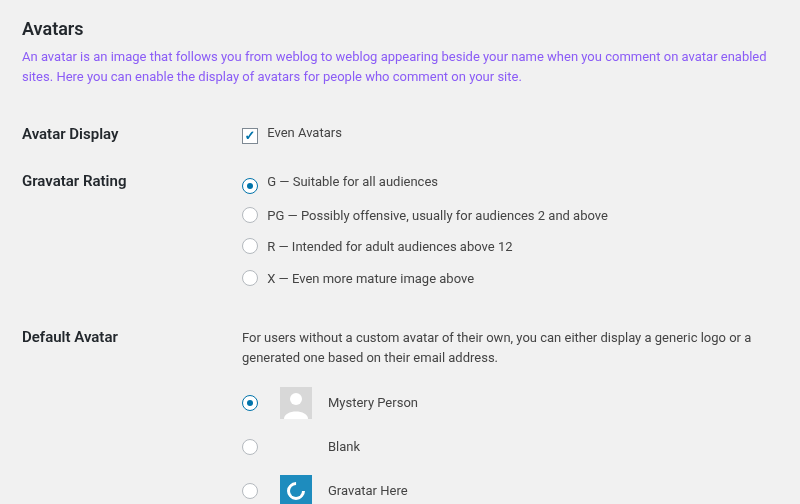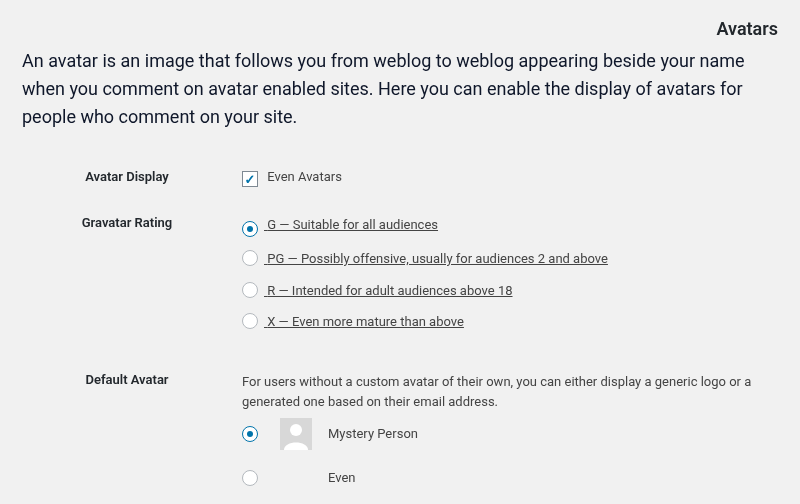--- a/index.html
+++ b/index.html
@@ -11,49 +11,48 @@
     color: #444;
     font-size: 13px;
     overflow: hidden;
   }
   .wrap { padding: 18px 22px 0 22px; }
   h2 {
     font-size: 18px;
     font-weight: 600;
     color: #23282d;
     margin: 0 0 8px 0;
-    text-align: right;
   }
   p.description {
-    color: #0f172a;
-    font-size: 18px;
+    color: #8b5cf6;
+    font-size: 13px;
     line-height: 1.55;
     margin: 0 0 24px 0;
   }
   table.form-table { width: 100%; border-collapse: collapse; }
   table.form-table th {
-    text-align: center;
+    text-align: left;
     vertical-align: top;
     width: 220px;
     padding: 14px 10px 14px 0;
     font-weight: 600;
-    font-size: 13px;
+    font-size: 15px;
     color: #23282d;
   }
   table.form-table td {
     vertical-align: top;
     padding: 14px 0 14px 0;
     font-size: 13px;
     color: #444;
   }
-  label.block { display: block; margin-bottom: 12px; line-height: 1.5; text-decoration: underline; }
+  label.block { display: block; margin-bottom: 12px; line-height: 1.5; }
   .radio-row { display: flex; align-items: center; margin-bottom: 12px; gap: 16px; }
   .radio-row .avatar-prev { flex: 0 0 auto; width: 32px; height: 32px; display: flex; align-items: center; justify-content: center; }
   .radio-row .avatar-prev.blank { }
-  .sub-desc { margin: 0 0 6px 0; line-height: 1.55; }
+  .sub-desc { margin: 0 0 18px 0; line-height: 1.55; }
 
   
   .cb {
     width: 16px; height: 16px;
     border: 1px solid #7e8993;
     background: #fff;
     display: inline-flex;
     align-items: center; justify-content: center;
     vertical-align: -3px;
     margin-right: 6px;
@@ -132,25 +131,25 @@
         <label class="block">
           <span class="rb checked"></span>
           <span>G — Suitable for all audiences</span>
         </label>
         <label class="block">
           <span class="rb"></span>
           <span>PG — Possibly offensive, usually for audiences 2 and above</span>
         </label>
         <label class="block">
           <span class="rb"></span>
-          <span>R — Intended for adult audiences above 18</span>
+          <span>R — Intended for adult audiences above 12</span>
         </label>
         <label class="block">
           <span class="rb"></span>
-          <span>X — Even more mature than above</span>
+          <span>X — Even more mature image above</span>
         </label>
       </td>
     </tr>
 
     <tr>
       <th>Default Avatar</th>
       <td>
         <p class="sub-desc">For users without a custom avatar of their own, you can either display a generic logo or a generated one based on their email address.</p>
 
         <div class="radio-row">
@@ -161,21 +160,21 @@
               <circle cx="16" cy="12" r="6" fill="#fff"></circle>
               <path d="M4 32 C4 22, 28 22, 28 32 Z" fill="#fff"></path>
             </svg>
           </span>
           <span>Mystery Person</span>
         </div>
 
         <div class="radio-row">
           <span class="rb"></span>
           <span class="avatar-prev blank"></span>
-          <span>Even</span>
+          <span>Blank</span>
         </div>
 
         <div class="radio-row">
           <span class="rb"></span>
           <span class="avatar-prev">
             <span class="gravatar-logo"></span>
           </span>
           <span>Gravatar Here</span>
         </div>
 

